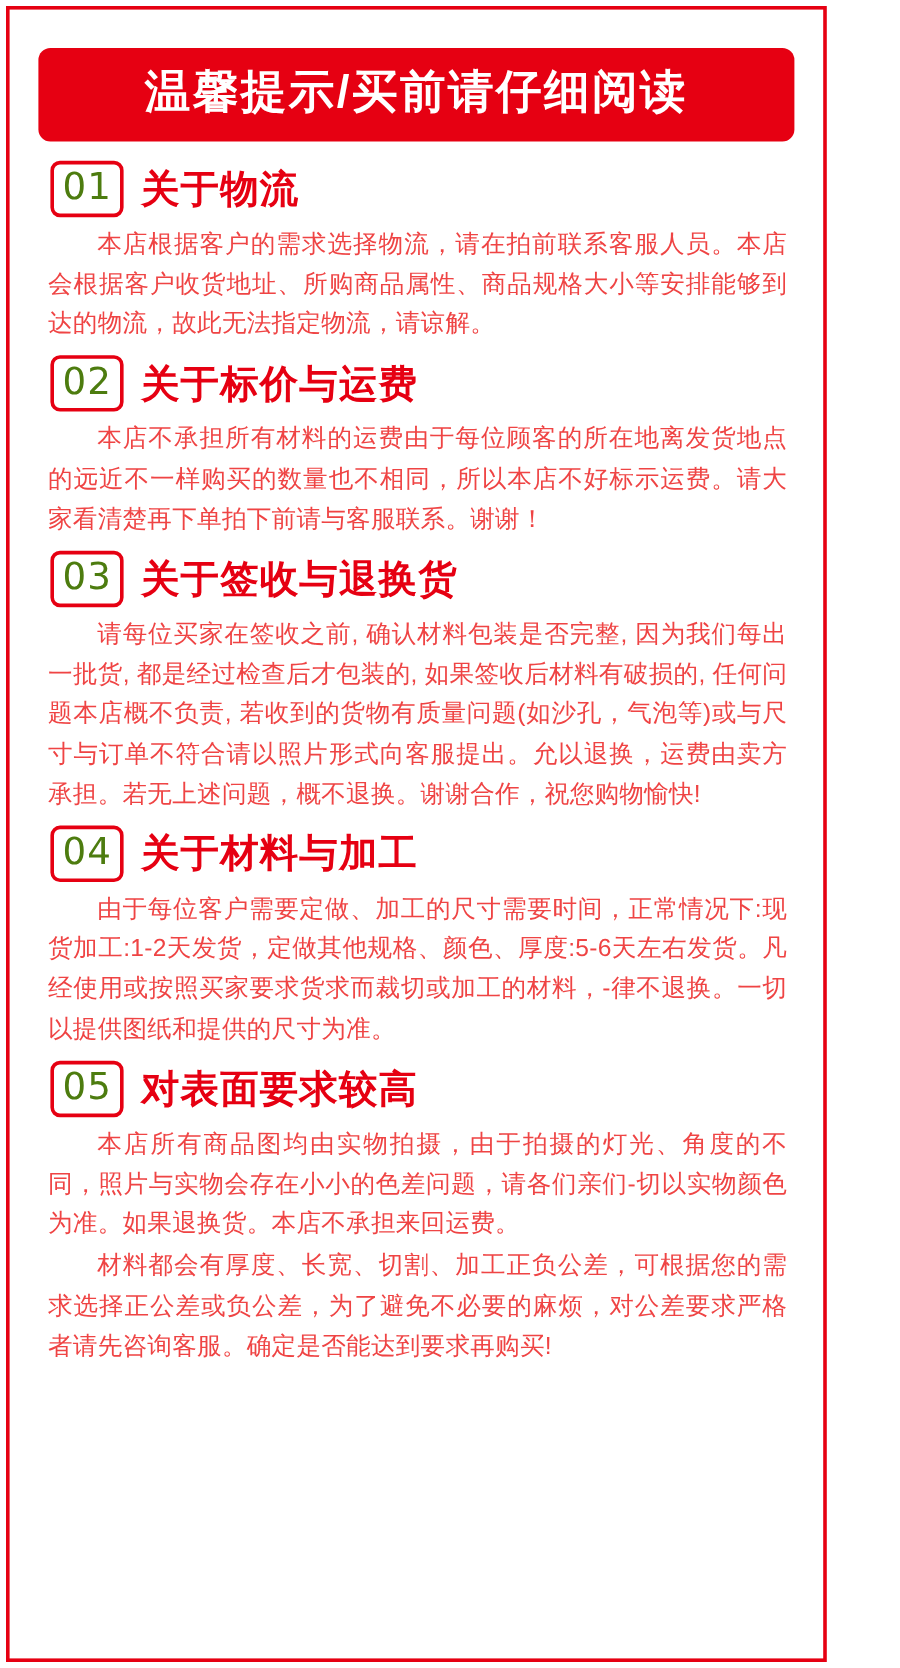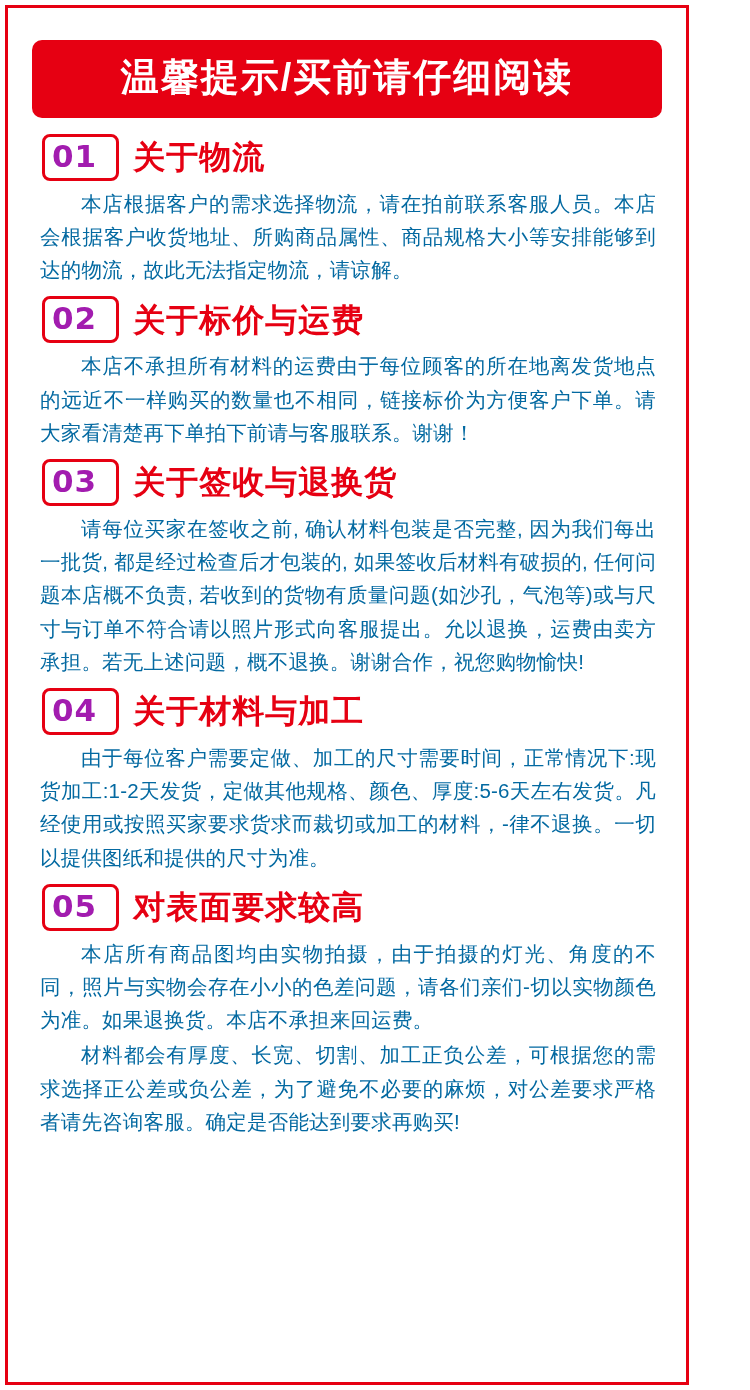--- a/index.html
+++ b/index.html
@@ -56,37 +56,37 @@
   .sec-head {
     display: flex;
     align-items: center;
     gap: 14px;
     margin: 10px 0 6px 8px;
   }
   .sec-num {
     display: inline-block;
     border: 3px solid #e60012;
     border-radius: 8px;
-    color: #a21caf;
+    color: #4d7c0f;
     font-size: 31px;
-    font-weight: bold;
+    font-weight: normal;
     line-height: 1;
-    padding: 4px 19px 6px 7px;
+    padding: 4px 7px 6px 7px;
     letter-spacing: 1px;
     font-family: "DejaVu Sans", sans-serif;
   }
   .sec-title {
     color: #e60012;
     font-size: 32px;
     font-weight: bold;
     letter-spacing: 1px;
     line-height: 1;
   }
   .para {
-    color: #0369a1;
+    color: #ef4444;
     font-size: 20.5px;
     line-height: 1.62;
     text-align: justify;
     text-justify: inter-ideograph;
     margin: 0 4px 2px 6px;
     text-indent: 2em;
     letter-spacing: 0.2px;
   }
 </style>
 </head>
@@ -104,21 +104,21 @@
       <span class="sec-title">关于物流</span>
     </div>
     <p class="para">本店根据客户的需求选择物流，请在拍前联系客服人员。本店会根据客户收货地址、所购商品属性、商品规格大小等安排能够到达的物流，故此无法指定物流，请谅解。</p>
   </div>
 
   <div class="section">
     <div class="sec-head">
       <span class="sec-num">02</span>
       <span class="sec-title">关于标价与运费</span>
     </div>
-    <p class="para">本店不承担所有材料的运费由于每位顾客的所在地离发货地点的远近不一样购买的数量也不相同，链接标价为方便客户下单。请大家看清楚再下单拍下前请与客服联系。谢谢！</p>
+    <p class="para">本店不承担所有材料的运费由于每位顾客的所在地离发货地点的远近不一样购买的数量也不相同，所以本店不好标示运费。请大家看清楚再下单拍下前请与客服联系。谢谢！</p>
   </div>
 
   <div class="section">
     <div class="sec-head">
       <span class="sec-num">03</span>
       <span class="sec-title">关于签收与退换货</span>
     </div>
     <p class="para">请每位买家在签收之前, 确认材料包装是否完整, 因为我们每出一批货, 都是经过检查后才包装的, 如果签收后材料有破损的, 任何问题本店概不负责, 若收到的货物有质量问题(如沙孔，气泡等)或与尺寸与订单不符合请以照片形式向客服提出。允以退换，运费由卖方承担。若无上述问题，概不退换。谢谢合作，祝您购物愉快!</p>
   </div>
 

